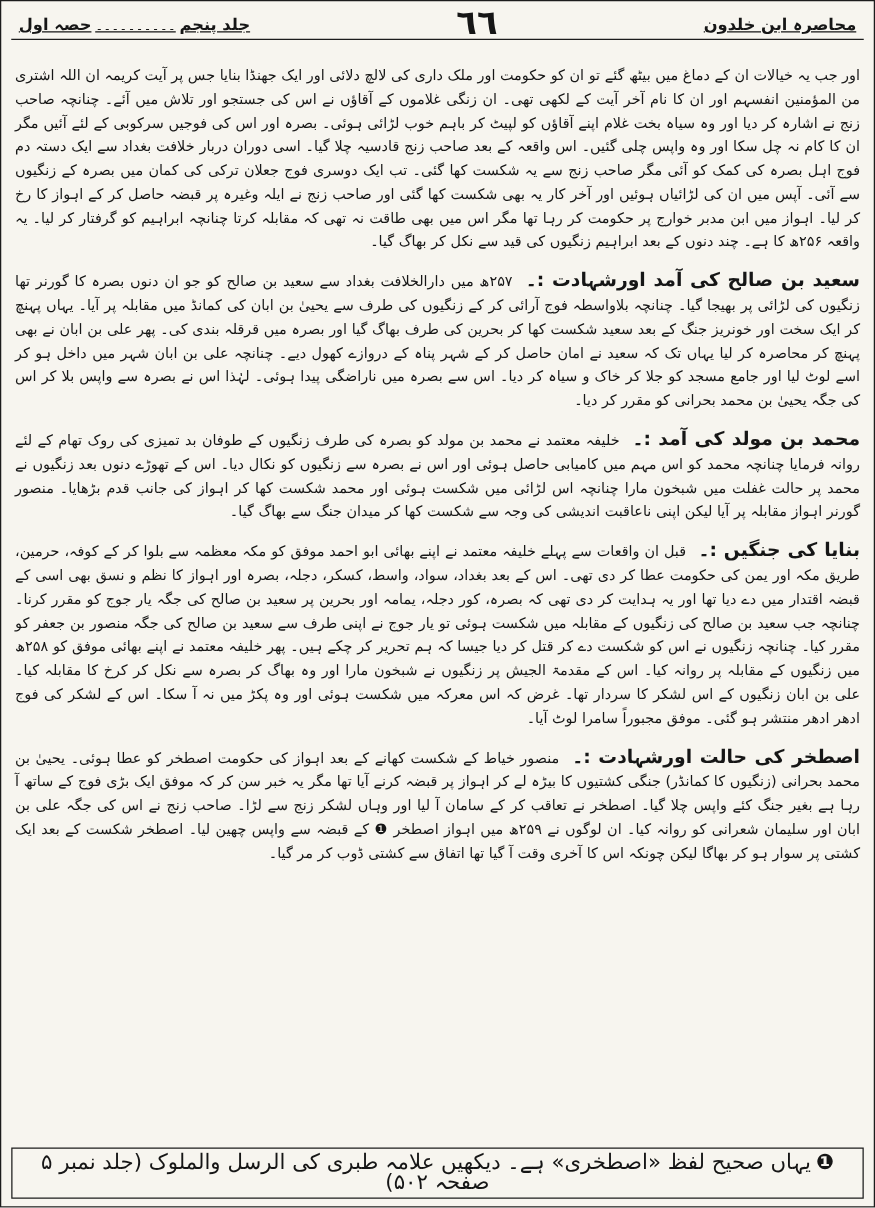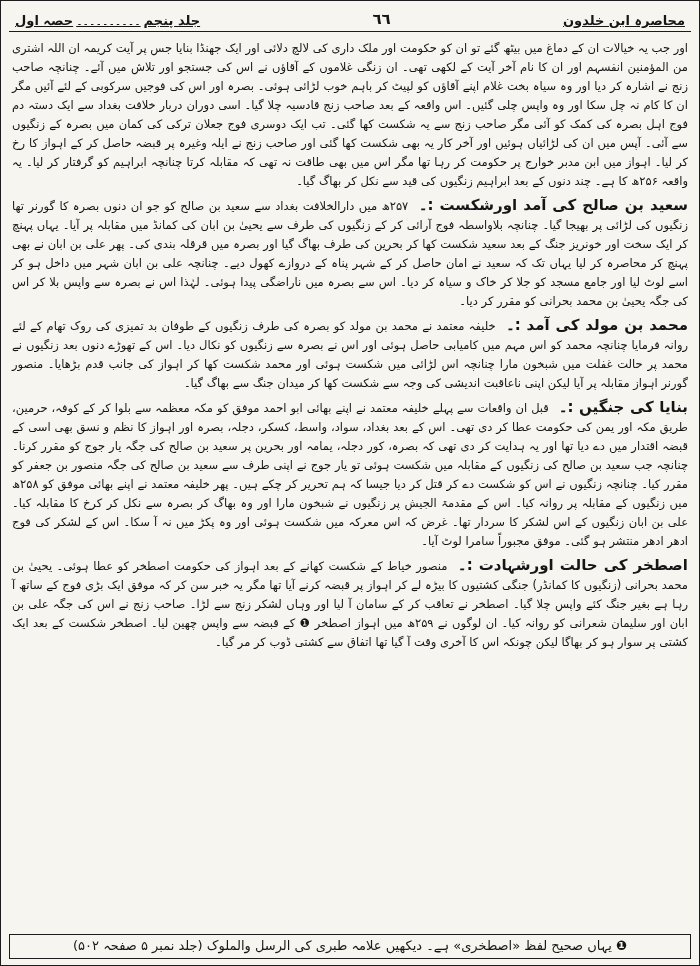--- a/index.html
+++ b/index.html
@@ -30,53 +30,53 @@
     padding: 1px 6px 3px 6px;
     border-bottom: 1.5px solid #1c1c1c;
     font-weight: bold;
     font-size: 13px;
   }
   .header .side {
     white-space: nowrap;
     text-decoration: underline;
   }
   .header .pagenum {
-    font-size: 15px;
+    font-size: 27px;
     line-height: 22px;
     font-weight: bold;
     transform: translateY(2px);
   }
   .header .dots {
     letter-spacing: 1px;
     font-weight: normal;
     font-size: 11px;
     padding: 0 3px;
   }
   .body {
     flex: 1;
     padding: 7px 3px 2px 3px;
     font-size: 11.5px;
     line-height: 19px;
     text-align: justify;
     text-justify: inter-word;
     overflow: hidden;
   }
   .para {
-    margin: 0 0 5px 0;
+    margin: 12px 0 5px 0;
   }
   .para .heading {
     font-weight: bold;
     font-size: 15px;
     padding-left: 6px;
   }
   .footnote {
     border: 1px solid #1c1c1c;
     margin-top: 3px;
     padding: 3px 10px 4px 10px;
-    font-size: 13px;
+    font-size: 17px;
     line-height: 16px;
     text-align: center;
     background: #f7f5ef;
   }
   .footnote .marker {
     font-weight: bold;
     padding-left: 4px;
   }
 </style>
 </head>
@@ -92,21 +92,21 @@
     </div>
   </div>
 
   <div class="body">
 
     <p class="para">
       <span>اور جب یہ خیالات ان کے دماغ میں بیٹھ گئے تو ان کو حکومت اور ملک داری کی لالچ دلائی اور ایک جھنڈا بنایا جس پر آیت کریمہ ان اللہ اشتری من المؤمنین انفسہم اور ان کا نام آخر آیت کے لکھی تھی۔ ان زنگی غلاموں کے آقاؤں نے اس کی جستجو اور تلاش میں آئے۔ چنانچہ صاحب زنج نے اشارہ کر دیا اور وہ سیاہ بخت غلام اپنے آقاؤں کو لپیٹ کر باہم خوب لڑائی ہوئی۔ بصرہ اور اس کی فوجیں سرکوبی کے لئے آئیں مگر ان کا کام نہ چل سکا اور وہ واپس چلی گئیں۔ اس واقعہ کے بعد صاحب زنج قادسیہ چلا گیا۔ اسی دوران دربار خلافت بغداد سے ایک دستہ دم فوج اہل بصرہ کی کمک کو آئی مگر صاحب زنج سے یہ شکست کھا گئی۔ تب ایک دوسری فوج جعلان ترکی کی کمان میں بصرہ کے زنگیوں سے آئی۔ آپس میں ان کی لڑائیاں ہوئیں اور آخر کار یہ بھی شکست کھا گئی اور صاحب زنج نے ایلہ وغیرہ پر قبضہ حاصل کر کے اہواز کا رخ کر لیا۔ اہواز میں ابن مدبر خوارج پر حکومت کر رہا تھا مگر اس میں بھی طاقت نہ تھی کہ مقابلہ کرتا چنانچہ ابراہیم کو گرفتار کر لیا۔ یہ واقعہ ۲۵۶ھ کا ہے۔ چند دنوں کے بعد ابراہیم زنگیوں کی قید سے نکل کر بھاگ گیا۔</span>
     </p>
 
     <p class="para">
-      <span class="heading">سعید بن صالح کی آمد اورشکست :۔</span>
+      <span class="heading">سعید بن صالح کی آمد اورشہادت :۔</span>
       <span>۲۵۷ھ میں دارالخلافت بغداد سے سعید بن صالح کو جو ان دنوں بصرہ کا گورنر تھا زنگیوں کی لڑائی پر بھیجا گیا۔ چنانچہ بلاواسطہ فوج آرائی کر کے زنگیوں کی طرف سے یحییٰ بن ابان کی کمانڈ میں مقابلہ پر آیا۔ یہاں پہنچ کر ایک سخت اور خونریز جنگ کے بعد سعید شکست کھا کر بحرین کی طرف بھاگ گیا اور بصرہ میں قرقلہ بندی کی۔ پھر علی بن ابان نے بھی پہنچ کر محاصرہ کر لیا یہاں تک کہ سعید نے امان حاصل کر کے شہر پناہ کے دروازے کھول دیے۔ چنانچہ علی بن ابان شہر میں داخل ہو کر اسے لوٹ لیا اور جامع مسجد کو جلا کر خاک و سیاہ کر دیا۔ اس سے بصرہ میں ناراضگی پیدا ہوئی۔ لہٰذا اس نے بصرہ سے واپس بلا کر اس کی جگہ یحییٰ بن محمد بحرانی کو مقرر کر دیا۔</span>
     </p>
 
     <p class="para">
       <span class="heading">محمد بن مولد کی آمد :۔</span>
       <span>خلیفہ معتمد نے محمد بن مولد کو بصرہ کی طرف زنگیوں کے طوفان بد تمیزی کی روک تھام کے لئے روانہ فرمایا چنانچہ محمد کو اس مہم میں کامیابی حاصل ہوئی اور اس نے بصرہ سے زنگیوں کو نکال دیا۔ اس کے تھوڑے دنوں بعد زنگیوں نے محمد پر حالت غفلت میں شبخون مارا چنانچہ اس لڑائی میں شکست ہوئی اور محمد شکست کھا کر اہواز کی جانب قدم بڑھایا۔ منصور گورنر اہواز مقابلہ پر آیا لیکن اپنی ناعاقبت اندیشی کی وجہ سے شکست کھا کر میدان جنگ سے بھاگ گیا۔</span>
     </p>
 
     <p class="para">
       <span class="heading">بنایا کی جنگیں :۔</span>

